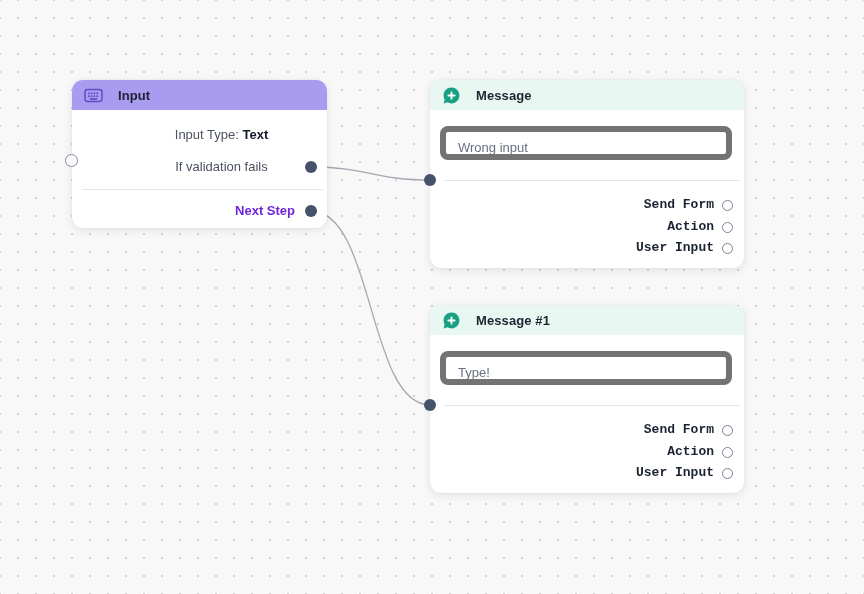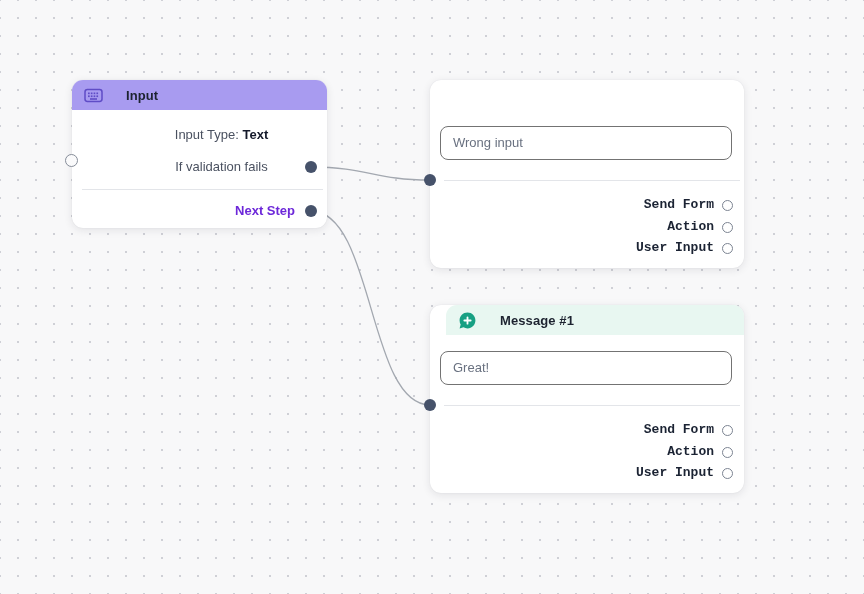--- a/index.html
+++ b/index.html
@@ -17,30 +17,30 @@
   }
   .edges { position:absolute; left:0; top:0; width:864px; height:594px; z-index:1; }
   .edges path { fill:none; stroke:#a3a8b0; stroke-width:1.3px; }
 
   .node {
     position:absolute; z-index:2; background:#ffffff; border-radius:11px;
     box-shadow:0 2px 8px rgba(25,30,50,0.10), 0 0 1px rgba(25,30,50,0.12);
   }
   .node-header {
     height:30px; border-radius:11px 11px 0 0;
-    display:flex; align-items:center; gap:23px; padding:0 12px;text-align:right;
+    display:flex; align-items:center; gap:15px; padding:0 12px;text-align:right;
   }
   .node-header.purple { background:#a89bf0; }
   .node-header.mint   { background:#e8f7f1; }
   .node-title { font-size:13px; font-weight:700; color:#1d2330; letter-spacing:.1px; }
 
   .input-node   { left:72px;  top:80px;  width:255px; height:148px; }
   .message-node { left:430px; width:314px; height:188px; }
   .msg-a { top:80px; }
-  .msg-b { top:305px;padding-left:16px; }
+  .msg-b { top:305px; }
 
   .row { position:absolute; left:0; right:0; height:20px; line-height:20px; font-size:13px;margin-left:44px; }
   .row.center { text-align:center; color:#4a5160; }
   .type-value { font-weight:700; color:#14192a; }
   .next-step { text-align:right; padding-right:32px; font-weight:600; color:#6d28d9; }
 
   .divider { position:absolute; height:0; border-top:1px solid #e3e5e9; }
   .input-node .divider { top:109px; left:10px; right:4px; }
   .message-node .divider { top:100px; left:14px; right:4px; }
 
@@ -51,21 +51,21 @@
   .port.hollow {
     background:#fafafb; border:1.6px solid #868d99; width:13px; height:13px;
   }
   .input-node .port.left-port { left:-7px; top:74px; }
   .input-node .port.validation-port { right:10px; top:81px; }
   .input-node .port.next-step-port { right:10px; top:125px; }
   .message-node .port.left-port { left:-6px; top:94px; }
 
   .textbox {
     position:absolute; left:10px; right:12px; top:46px; height:34px;
-    border:1px solid #737373; border-radius:8px; background:#fff;
+    border:6px solid #737373; border-radius:8px; background:#fff;
     font-size:13px; color:#697180; line-height:32px; padding:0 12px;
     overflow:hidden; white-space:nowrap;
   }
 
   .option-row {
     position:absolute; right:11px; height:14px;
     display:flex; align-items:center; gap:8px;font-family:Liberation Mono, monospace;
   }
   .option-row .opt-label { font-size:13px; font-weight:600; color:#1b2333; line-height:14px; }
   .opt-port {
@@ -115,20 +115,29 @@
     <div class="divider"></div>
 
     <div class="row next-step" style="top:121px;">Next Step</div>
 
     <span class="port hollow left-port"></span>
     <span class="port validation-port"></span>
     <span class="port next-step-port"></span>
   </div>
 
   <div class="node message-node msg-a">
+    <div class="node-header mint">
+      <span class="header-icon">
+        <svg width="19" height="19" viewBox="0 0 24 24">
+          <path d="M12 2c5.52 0 10 4.48 10 10s-4.48 10-10 10c-1.85 0-3.58-.5-5.06-1.38L2 22l1.42-4.9A9.96 9.96 0 0 1 2 12C2 6.48 6.48 2 12 2z" fill="#17a083"></path>
+          <path d="M12 8v8M8 12h8" stroke="#ffffff" stroke-width="2.3" stroke-linecap="round"></path>
+        </svg>
+      </span>
+      <span class="node-title">Message</span>
+    </div>
 
     <div class="textbox">Wrong input</div>
 
     <div class="divider"></div>
     <span class="port left-port"></span>
 
     <div class="option-row opt-0">
       <span class="opt-label">Send Form</span>
       <span class="opt-port"></span>
     </div>
@@ -146,21 +155,21 @@
     <div class="node-header mint">
       <span class="header-icon">
         <svg width="19" height="19" viewBox="0 0 24 24">
           <path d="M12 2c5.52 0 10 4.48 10 10s-4.48 10-10 10c-1.85 0-3.58-.5-5.06-1.38L2 22l1.42-4.9A9.96 9.96 0 0 1 2 12C2 6.48 6.48 2 12 2z" fill="#17a083"></path>
           <path d="M12 8v8M8 12h8" stroke="#ffffff" stroke-width="2.3" stroke-linecap="round"></path>
         </svg>
       </span>
       <span class="node-title">Message #1</span>
     </div>
 
-    <div class="textbox">Great!</div>
+    <div class="textbox">Type!</div>
 
     <div class="divider"></div>
     <span class="port left-port"></span>
 
     <div class="option-row opt-0">
       <span class="opt-label">Send Form</span>
       <span class="opt-port"></span>
     </div>
     <div class="option-row opt-1">
       <span class="opt-label">Action</span>

